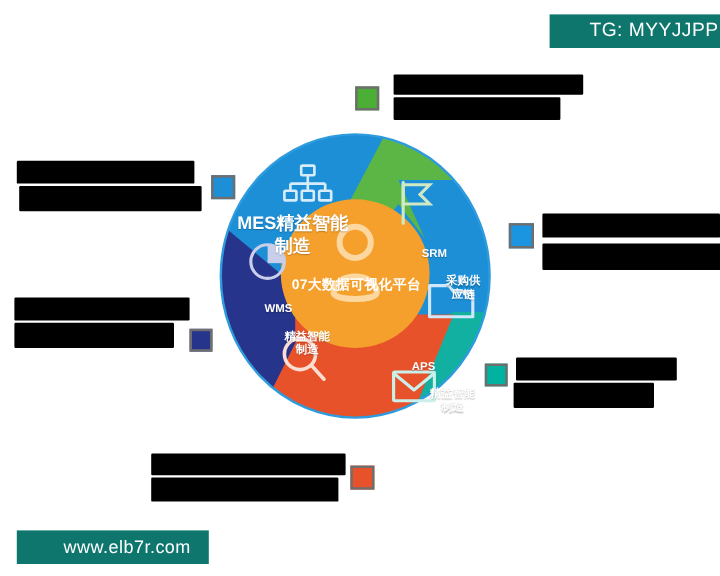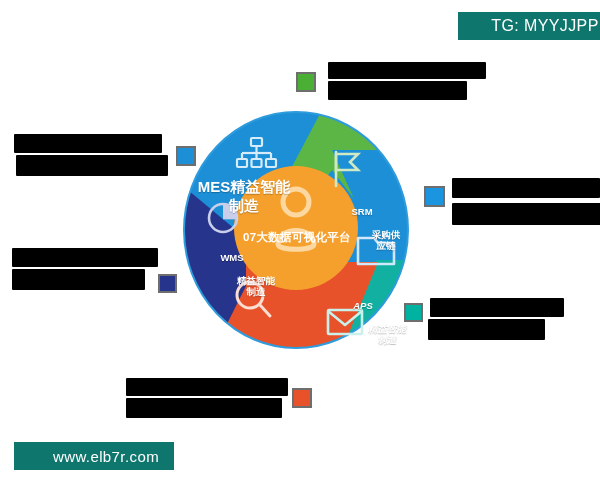--- a/index.html
+++ b/index.html
@@ -54,21 +54,21 @@
     text-shadow:0 1px 1px rgba(0,0,0,.25);
     pointer-events:none;
     white-space:pre-line;
   }
   .seg-label .code{display:block;}
   .seg-label .zh{display:block;padding-left:48px;}
 
   #lbl-mes{left:14px;top:50px;width:96px;font-size:15px;}
   #lbl-erp{left:104px;top:24px;width:100px;font-size:9.5px;}
   #lbl-srm{left:140px;top:84px;width:80px;font-size:9.5px;}
-  #lbl-aps{left:138px;top:178px;width:86px;font-size:9.5px;font-style:italic;}
+  #lbl-aps{left:128px;top:178px;width:86px;font-size:9.5px;}
   #lbl-qms{left:46px;top:198px;width:88px;font-size:9.5px;}
   #lbl-wms{left:6px;top:130px;width:88px;font-size:9.5px;}
 
   #core-label{
     position:absolute;
     left:50px;top:120px;width:130px;
     text-align:center;
     color:#ffffff;
     font-size:11.5px;
     font-weight:bold;

